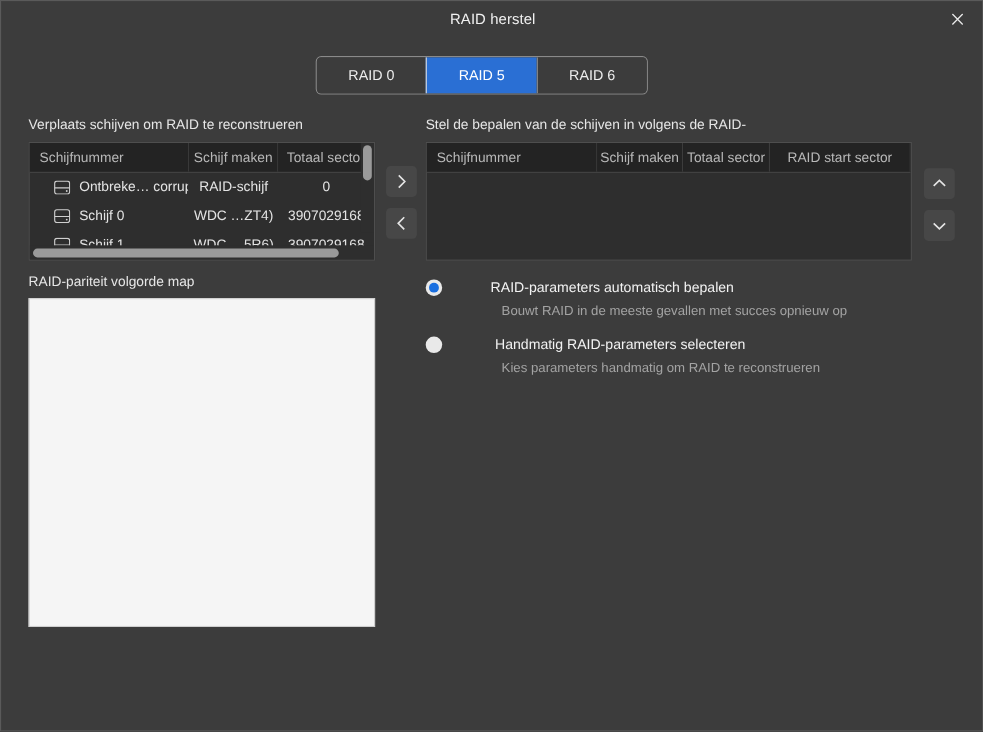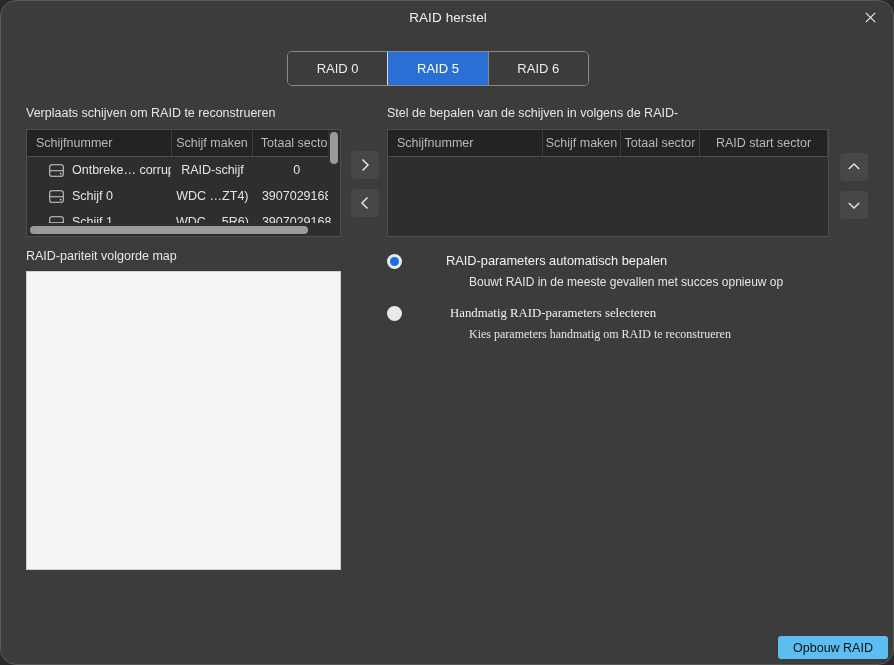--- a/index.html
+++ b/index.html
@@ -8,21 +8,21 @@
     background: #2a2a2a;
     font-family: "Liberation Sans", sans-serif;
     overflow: hidden;
   }
   .window {
     position: absolute;
     left: 0; top: 0;
     width: 894px; height: 665px;
     background: #3c3c3c;
     border: 1px solid #5a5a5a;
-    border-radius: 16px;
+    border-radius: 0;
     overflow: hidden;
   }
   
   .titlebar {
     position: absolute; left: 0; top: 0;
     width: 894px; height: 33px;
     display: flex; align-items: center; justify-content: center;
   }
   .title-text {
     font-size: 13.5px; color: #f0f0f0; letter-spacing: 0.1px;
@@ -143,43 +143,43 @@
   #btn-up     { left: 839px; top: 152px; }
   #btn-down   { left: 839px; top: 190px; }
   
   .radio-row {
     position: absolute;
     display: flex; align-items: flex-start;
     cursor: pointer;
     gap: 32px;
   }
   #opt-auto   { left: 386px; top: 252px; }
-  #opt-manual { left: 386px; top: 304px; font-family: Liberation Serif, serif; }
+  #opt-manual { left: 386px; top: 304px; }
   .radio {
     width: 15px; height: 15px; border-radius: 50%;
     flex: 0 0 auto; margin-top: 1px;
     background: #e9e9e9;
   }
   .radio.on {
     background: #e9e9e9;
     display: flex; align-items: center; justify-content: center;
   }
   .radio.on::after {
     content: "";
     width: 9px; height: 9px; border-radius: 50%;
     background: #1a6fe0;
   }
   .radio-texts { margin-left: 12px; }
   .radio-title {
     font-size: 12.8px; color: #f2f2f2; white-space: nowrap;
     line-height: 16px;
   }
   .radio-sub {
-    font-size: 12px; color: #e5e5e5; white-space: nowrap;
-    margin-top: 6px; margin-left: 23px;
+    font-size: 12px; color: #a3a3a3; white-space: nowrap;
+    margin-top: 6px; margin-left: 10px;
   }
   #opt-manual .radio-title { margin-left: 4px; }
   
   #parity-map {
     position: absolute;
     left: 25px; top: 270px;
     width: 315px; height: 299px;
     background: #f5f5f5;
     border: 1px solid #cfcfcf;
   }
@@ -319,15 +319,14 @@
     <span class="radio"></span>
     <span class="radio-texts">
       <span class="radio-title" style="display:block">Handmatig RAID-parameters selecteren</span>
       <span class="radio-sub" style="display:block">Kies parameters handmatig om RAID te reconstrueren</span>
     </span>
   </div>
 
   <div class="section-label" id="lbl-parity">RAID-pariteit volgorde map</div>
   <div id="parity-map"></div>
 
-  <button id="build-btn">Opbouw RAID</button>
 
 </div>
 
 </body></html>

